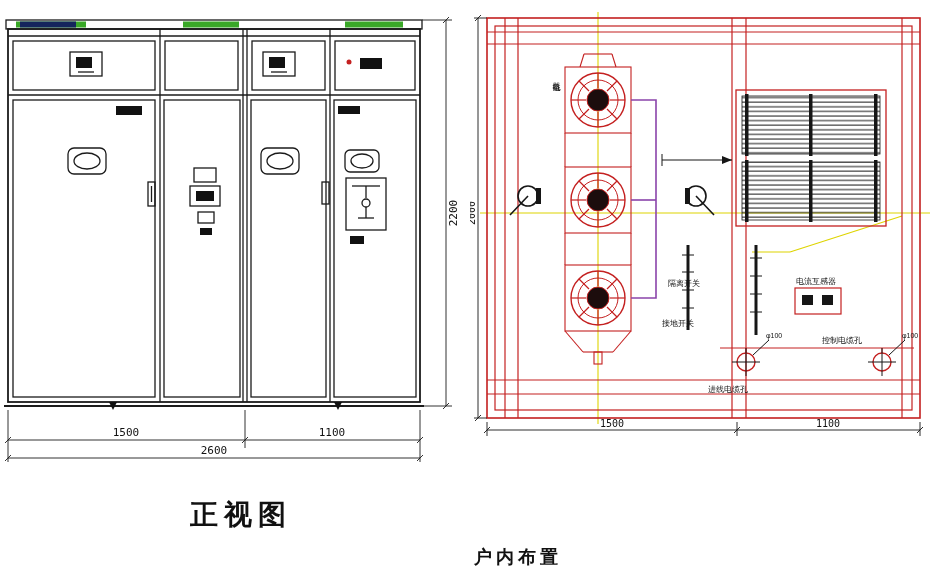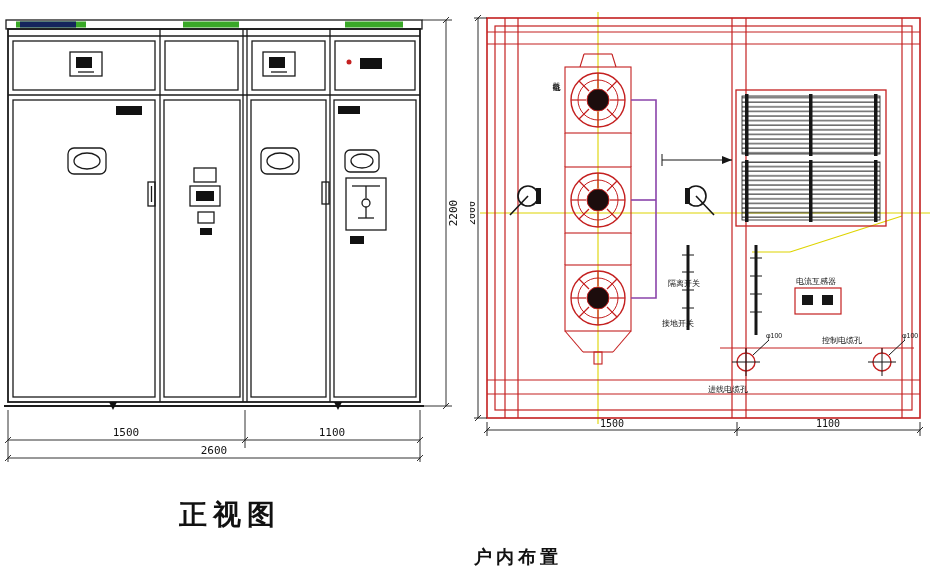--- a/index.html
+++ b/index.html
@@ -325,16 +325,16 @@
       <line x1="17" y1="418" x2="4" y2="418"></line>
       <line x1="8" y1="18" x2="8" y2="418"></line>
       <line x1="5" y1="21" x2="11" y2="15"></line>
         <line x1="5" y1="421" x2="11" y2="415"></line>
     </g>
     <text class="dim" x="142" y="427" font-size="10" text-anchor="middle">1500</text>
     <text class="dim" x="358" y="427" font-size="10" text-anchor="middle">1100</text>
     <text class="dim" font-size="10" text-anchor="middle" transform="rotate(-90 5 213)" x="5" y="213">2000</text>
   </svg>
 
-  <div class="caption" style="left:115px;top:496px;width:230px;font-family:Liberation Mono, monospace;">正视图</div>
+  <div class="caption" style="left:126px;top:496px;width:230px;font-family:Liberation Mono, monospace;">正视图</div>
   <div class="page-title">户内布置</div>
 
 </div>
 
 </body></html>

